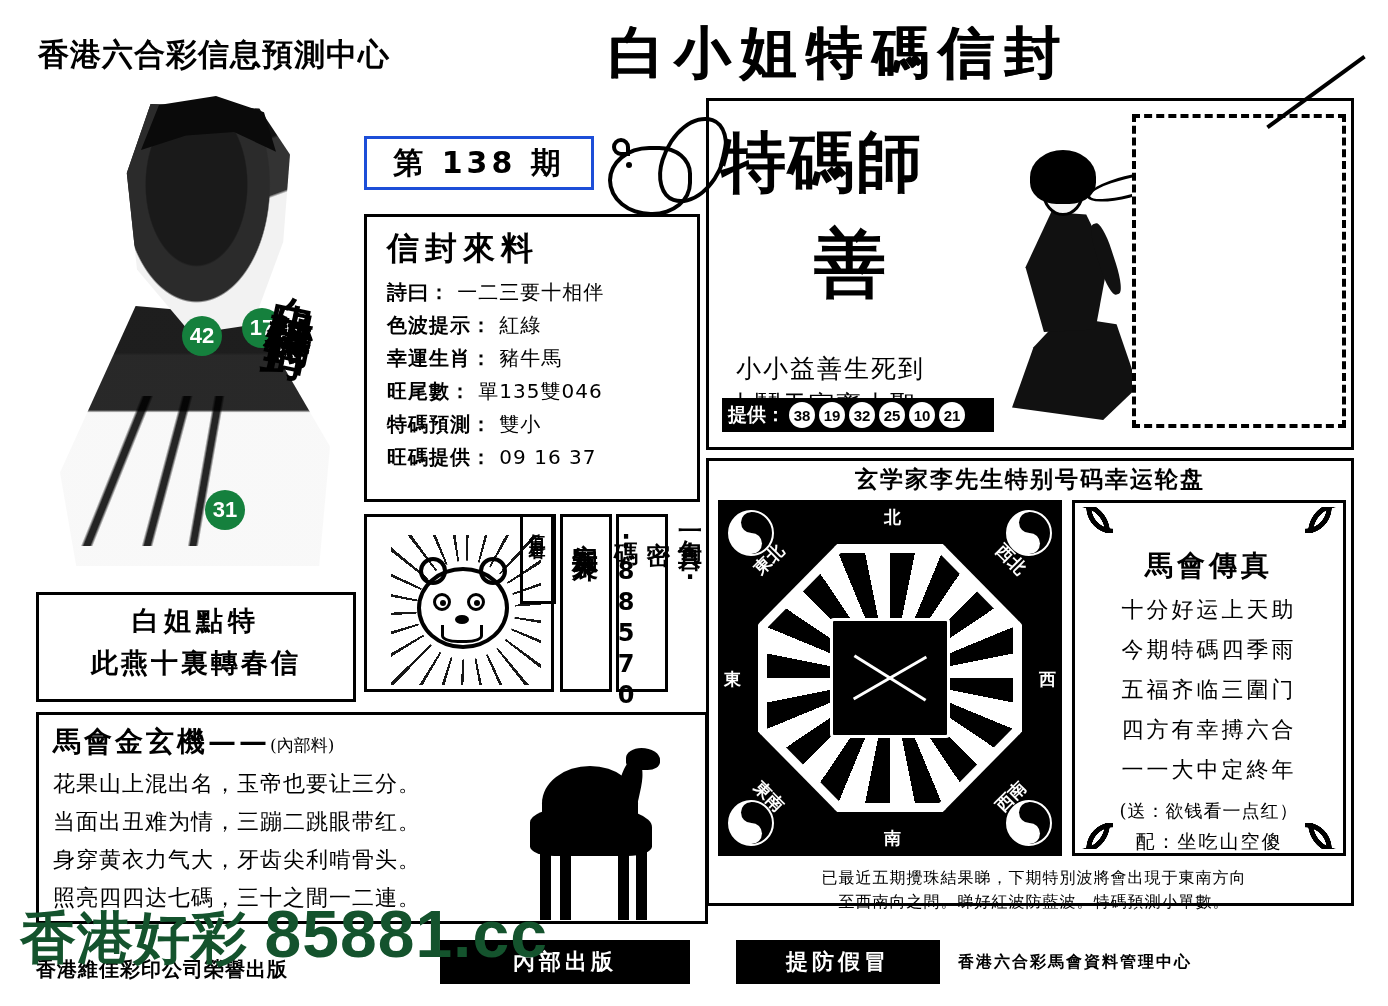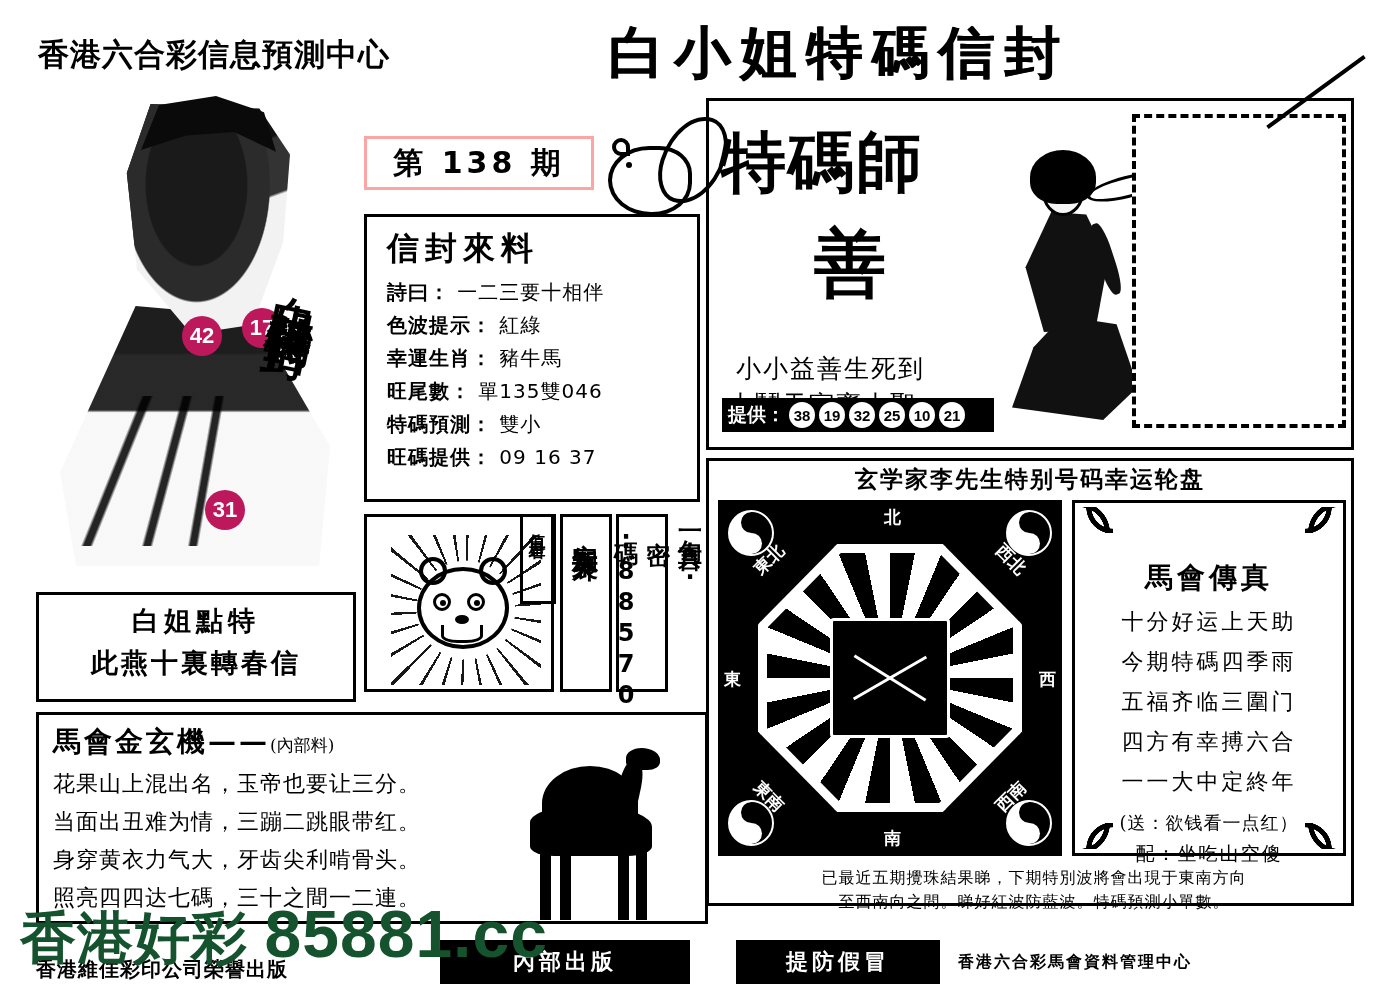--- a/index.html
+++ b/index.html
@@ -56,42 +56,42 @@
     position:absolute; left:18px; top:300px; width:250px; height:150px;
     background:
       linear-gradient(105deg, transparent 0 46%, #000 47% 49%, transparent 50%),
       linear-gradient(100deg, transparent 0 60%, #000 61% 63%, transparent 64%),
       linear-gradient(112deg, transparent 0 30%, #000 31% 33%, transparent 34%);
     opacity:.85;
   }
 
   .ball {
     position:absolute; width:40px; height:40px; border-radius:50%;
-    background:#be185d; color:#fff; font-weight:bold; font-size:22px;
+    background:#15803d; color:#fff; font-weight:bold; font-size:22px;
     display:flex; align-items:center; justify-content:center;
     font-family:"Liberation Sans", sans-serif;
   }
   .ball.b1 { left:182px; top:316px; }
   .ball.b2 { left:242px; top:308px; }
   .ball.b3 { left:205px; top:490px; }
 
   .vert-title {
     position:absolute; left:276px; top:256px;
     font-size:46px; font-weight:bold;
     writing-mode:vertical-rl; text-orientation:upright;
     letter-spacing:6px;
     transform:rotate(12deg);
     transform-origin:top left;
     font-family:"DejaVu Serif", serif;
   }
 
   
   .issue-box {
     position:absolute; left:364px; top:136px; width:230px; height:54px;
-    border:3px solid #fca5a5; display:flex; align-items:center; justify-content:center;
+    border:3px solid #1d4ed8; display:flex; align-items:center; justify-content:center;
     font-size:30px; font-weight:bold; letter-spacing:4px;
   }
 
   
   .info-box {
     position:absolute; left:364px; top:214px; width:336px; height:288px;
     border:3px solid #000; padding:10px 16px 0 16px;
   }
   .info-box .title {
     font-size:32px; font-weight:bold; letter-spacing:6px;
@@ -349,21 +349,21 @@
     position:absolute; left:50%; top:50%; width:84px; height:3px; background:#fff;
     transform:translate(-50%,-50%) rotate(-30deg);
   }
   .wheel .hub .arrow2 {
     position:absolute; left:50%; top:50%; width:84px; height:3px; background:#fff;
     transform:translate(-50%,-50%) rotate(32deg);
   }
 
   .fax-box {
     position:absolute; left:1072px; top:500px; width:274px; height:356px;
-    border:3px solid #000; padding-top:24px;
+    border:3px solid #000; padding-top:12px;
   }
   .fax-box .corner {
     position:absolute; width:34px; height:26px;
     background:
       radial-gradient(circle at 0 100%, transparent 0 60%, #000 61% 72%, transparent 73%),
       radial-gradient(circle at 100% 0, transparent 0 50%, #000 51% 62%, transparent 63%);
   }
   .fax-box .c-tl { left:4px; top:4px; }
   .fax-box .c-tr { right:4px; top:4px; transform:scaleX(-1); }
   .fax-box .c-bl { left:4px; bottom:4px; transform:scaleY(-1); }

